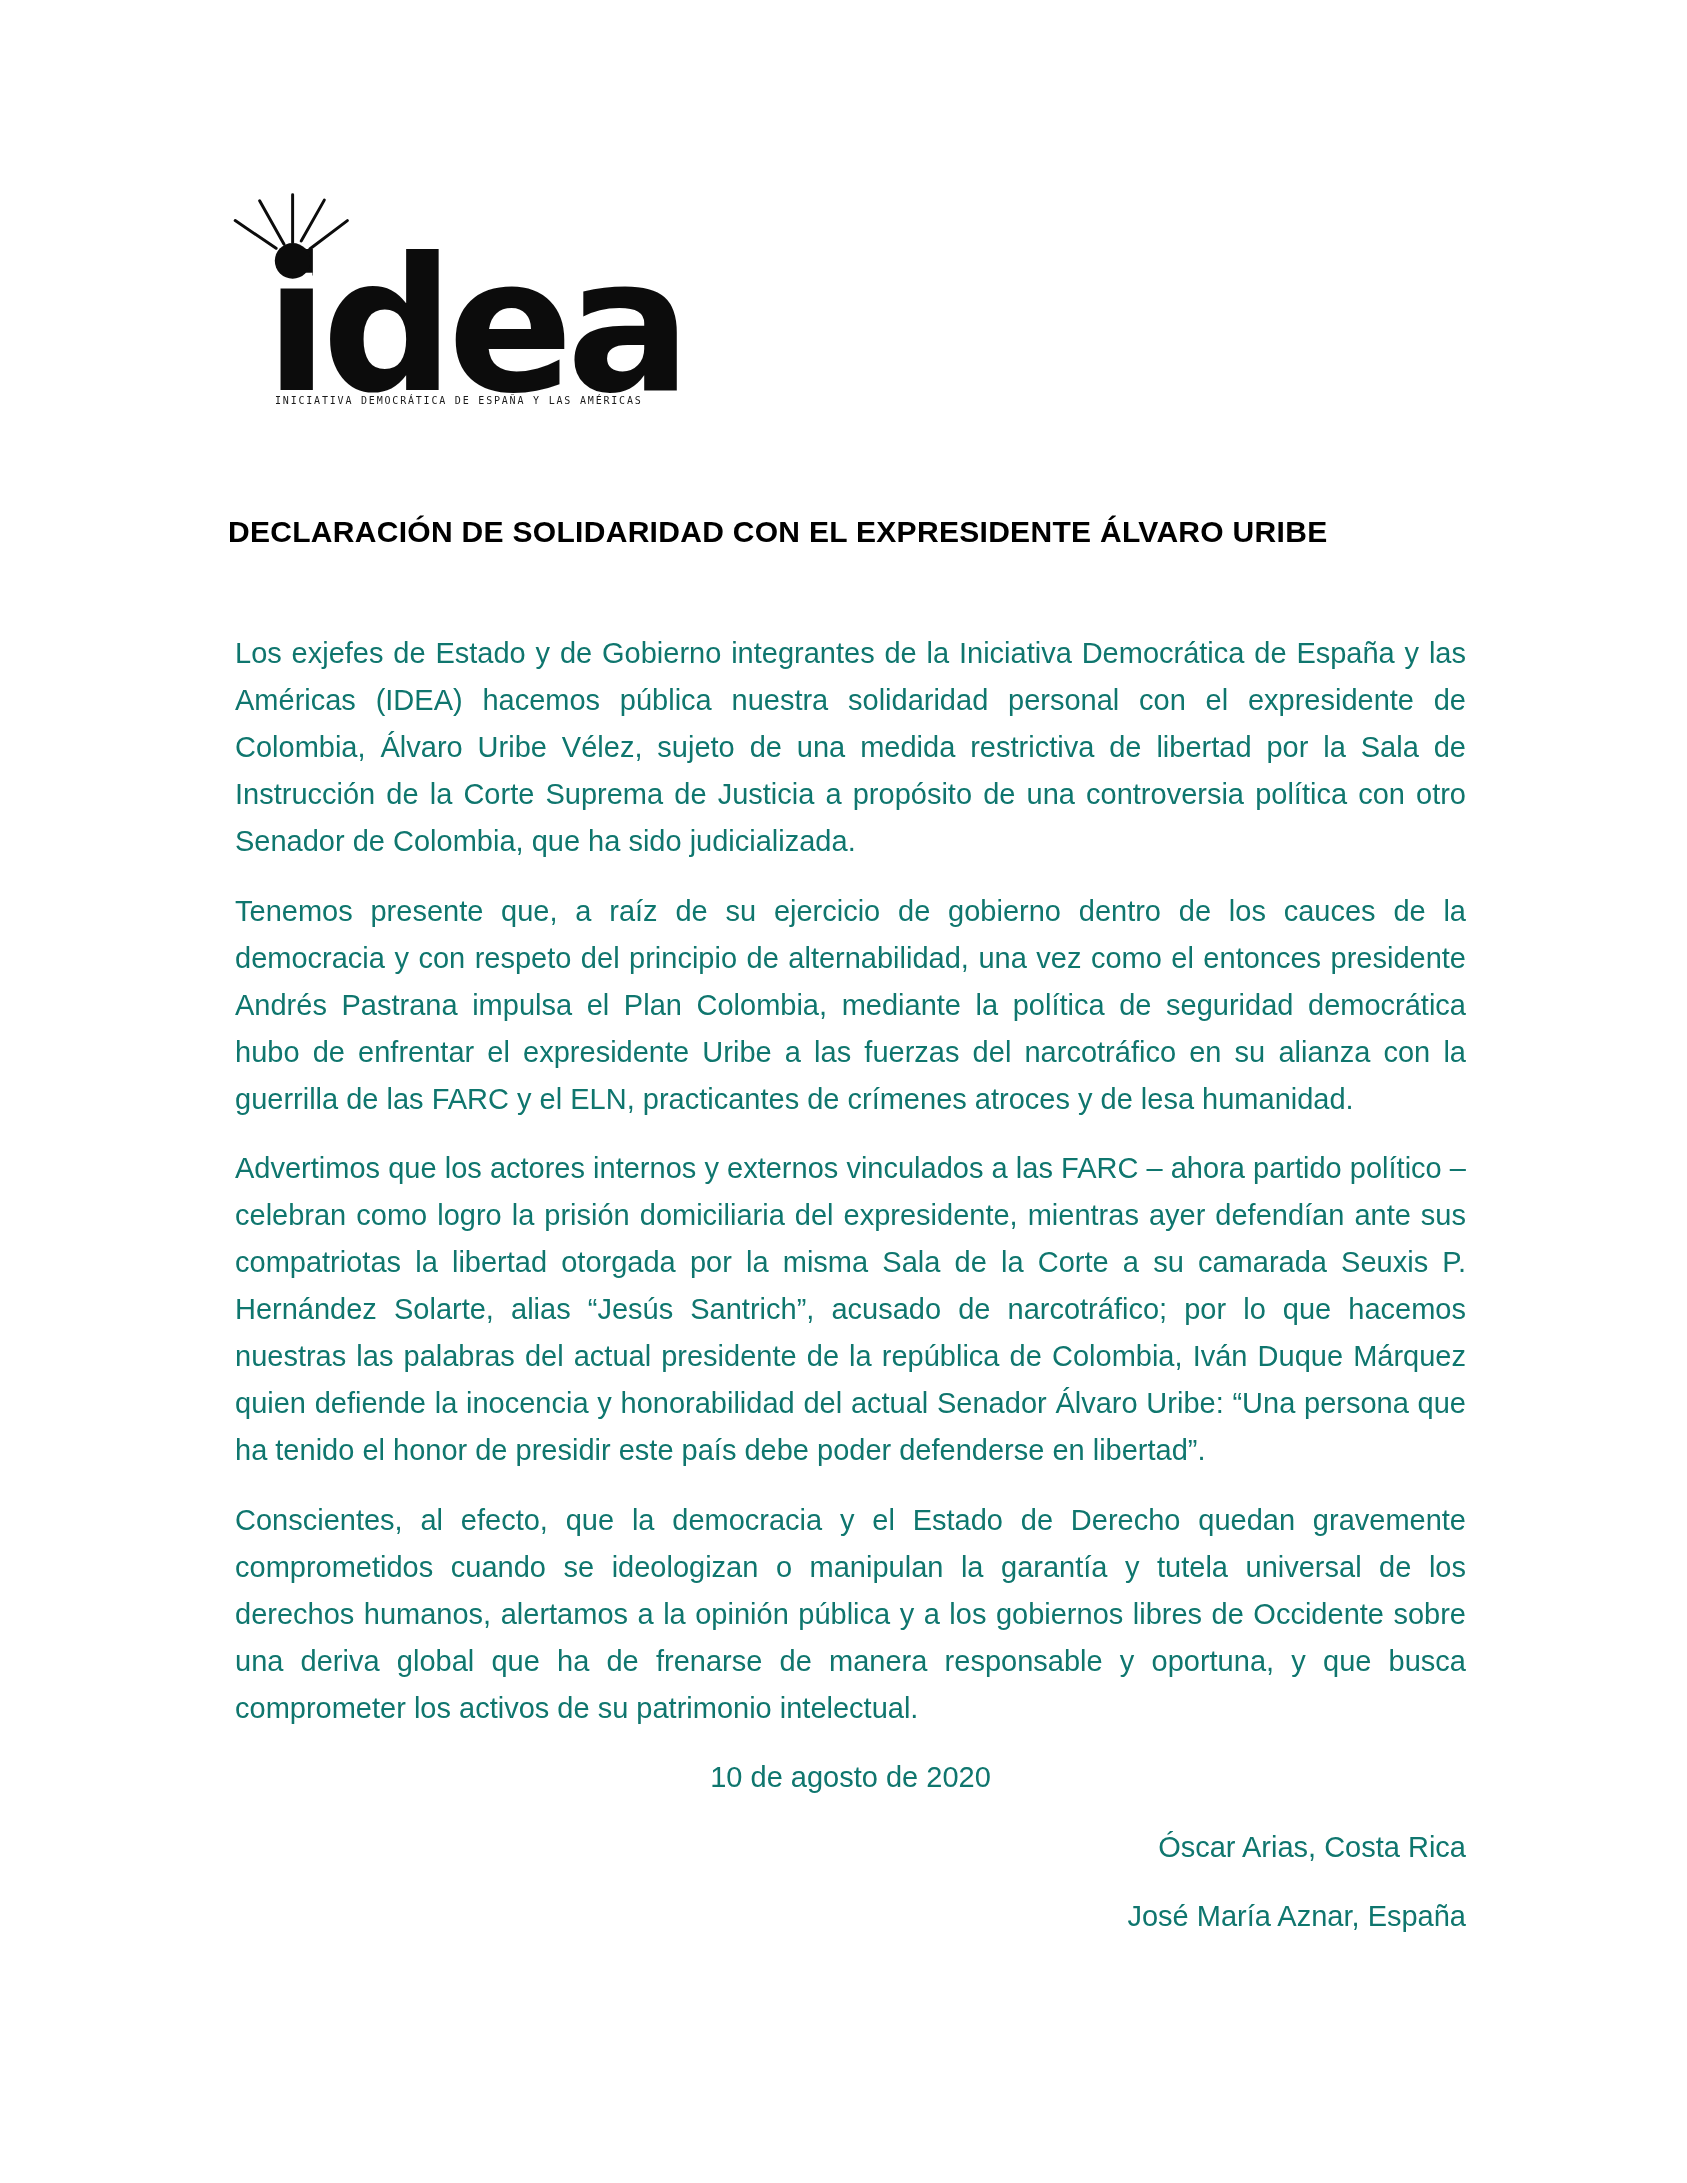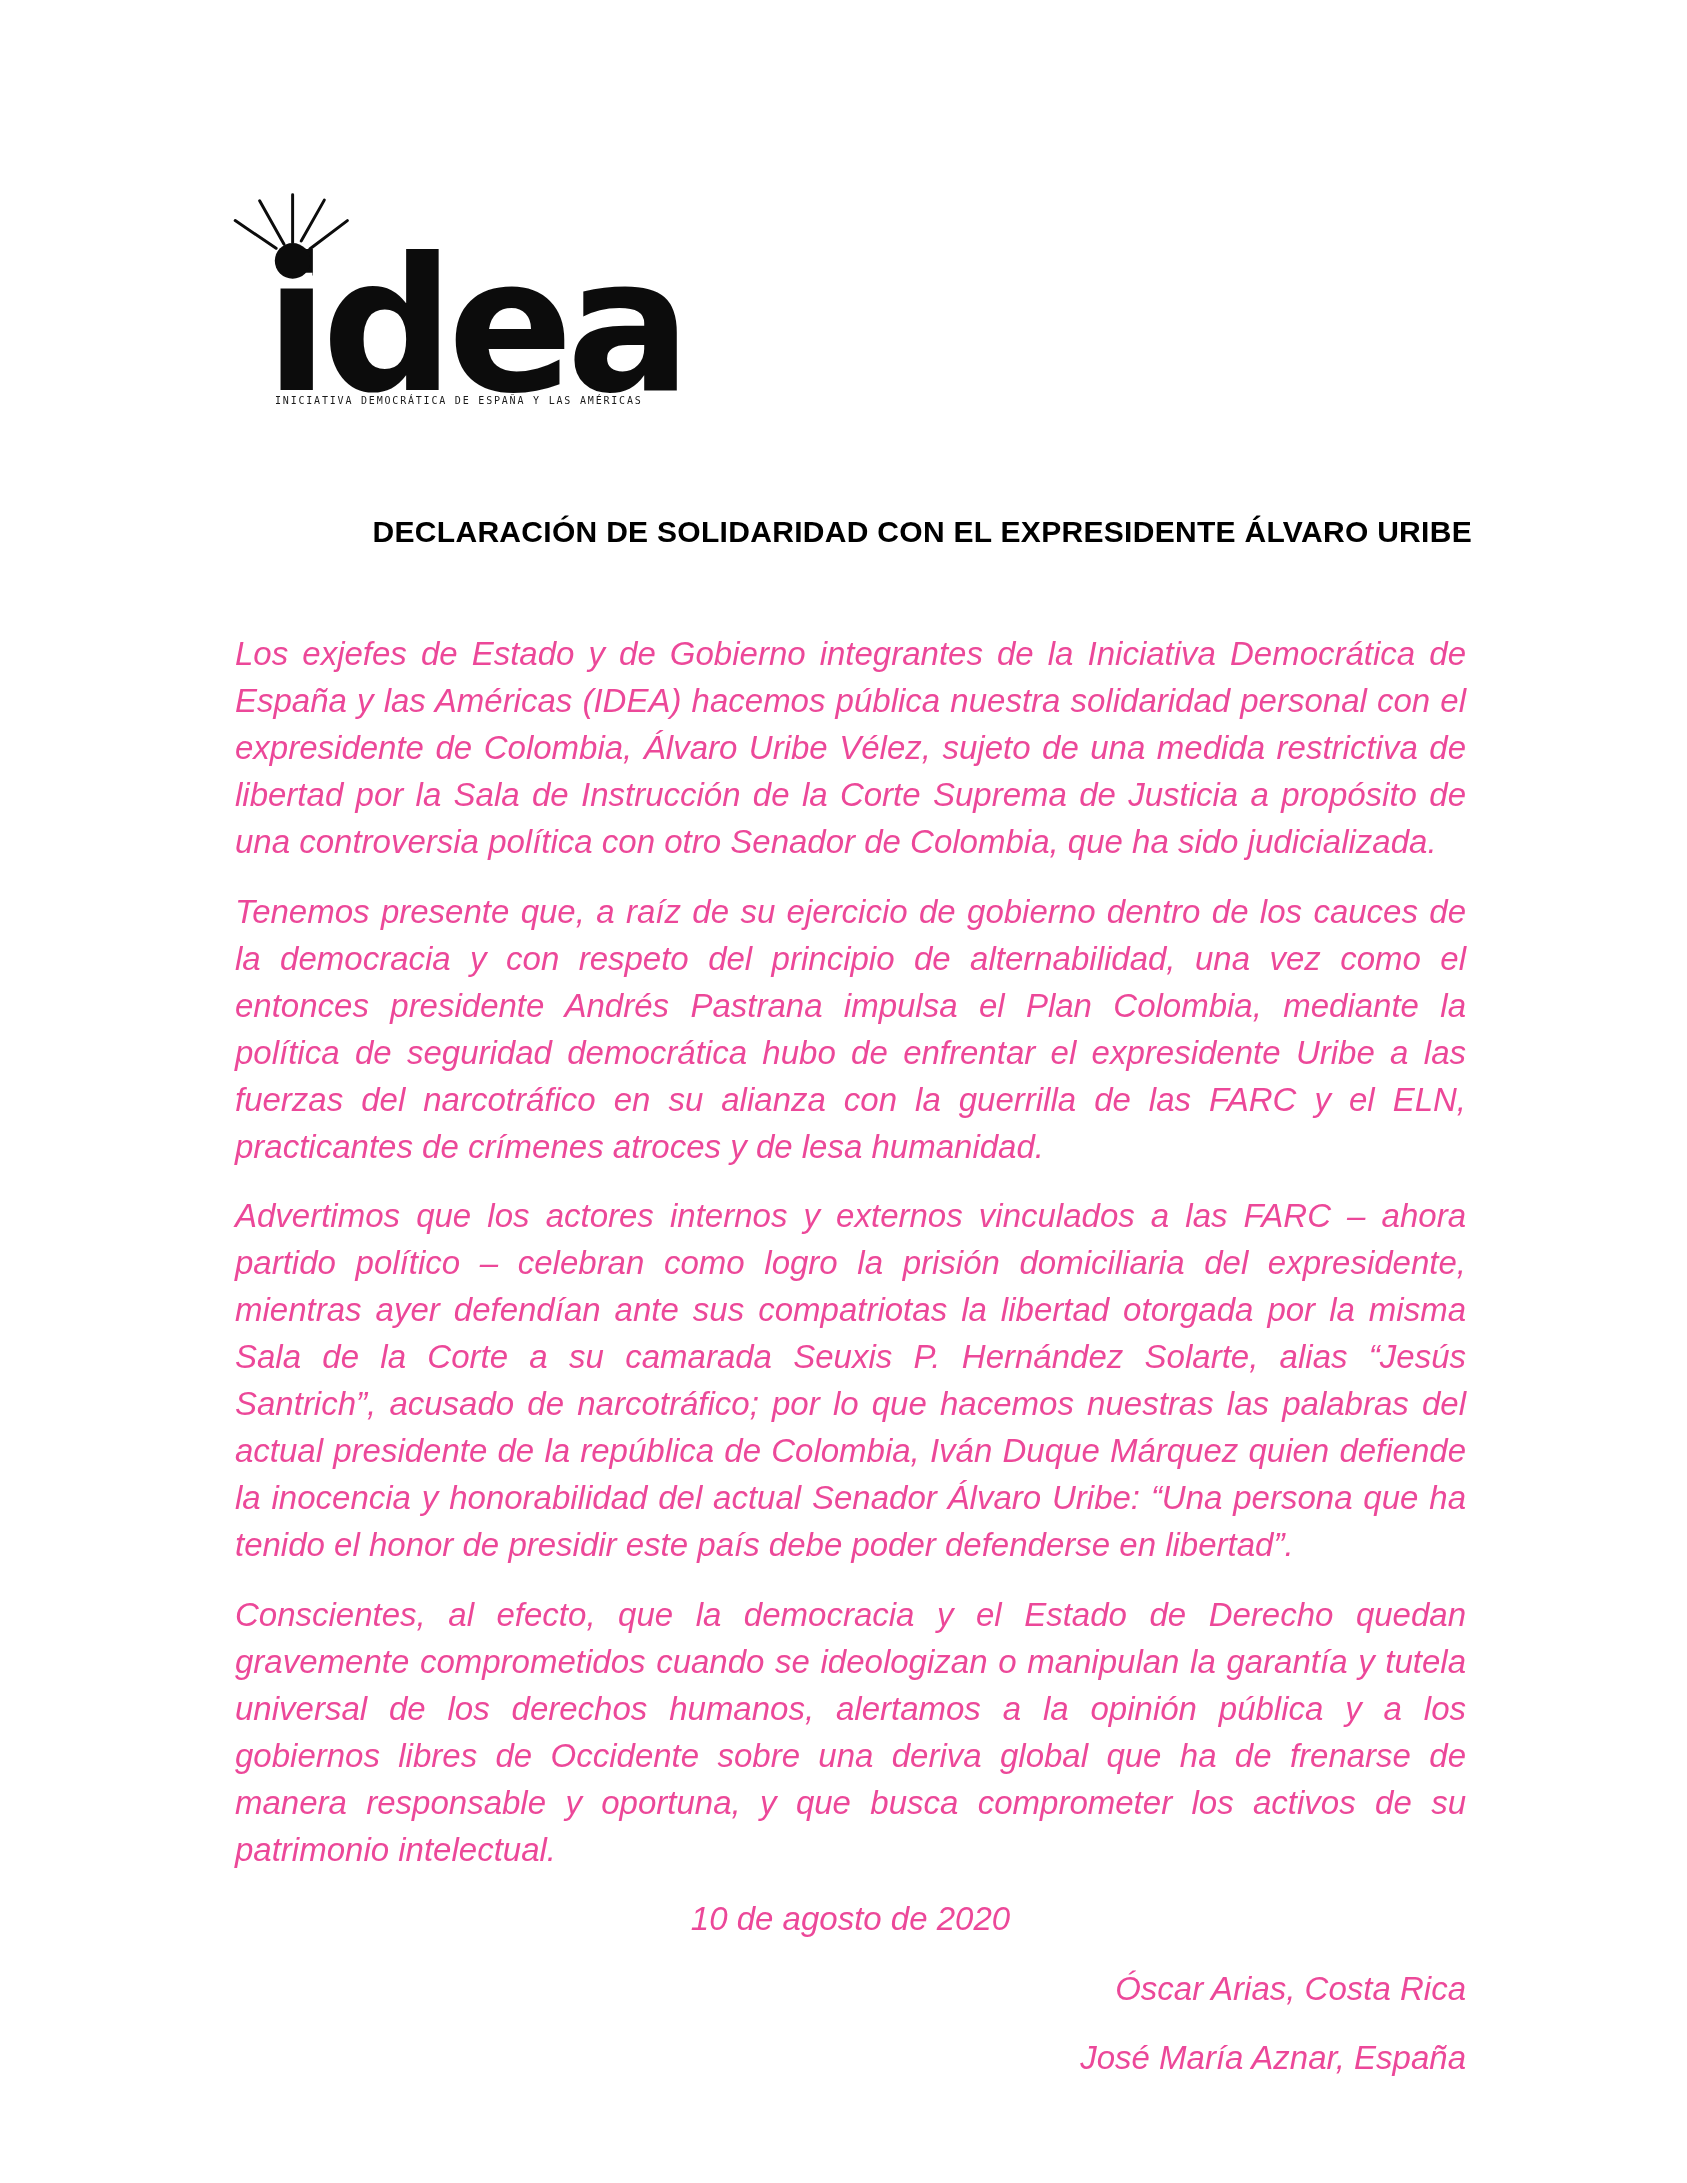--- a/index.html
+++ b/index.html
@@ -55,37 +55,36 @@
     white-space: nowrap;
   }
 
   
   .title {
     position: absolute;
     left: 228px;
     top: 515px;
     width: 1244px;
     margin: 0;
-    text-align: right;
+    text-align: left;
     font-size: 30px;
     font-weight: bold;
     letter-spacing: 0.3px;
     color: #000000;
   }
 
   
   .body {
     position: absolute;
     left: 235px;
     top: 630px;
     width: 1231px;
-    font-size: 33px;
+    font-size: 29px;
     line-height: 47px;
-    color: #ec4899;
-    font-style: italic;
+    color: #0f766e;
   }
   .body p {
     margin: 0 0 22.5px 0;
     text-align: justify;
   }
   .body p.date {
     text-align: center;
   }
   .body p.sig {
     text-align: right;

